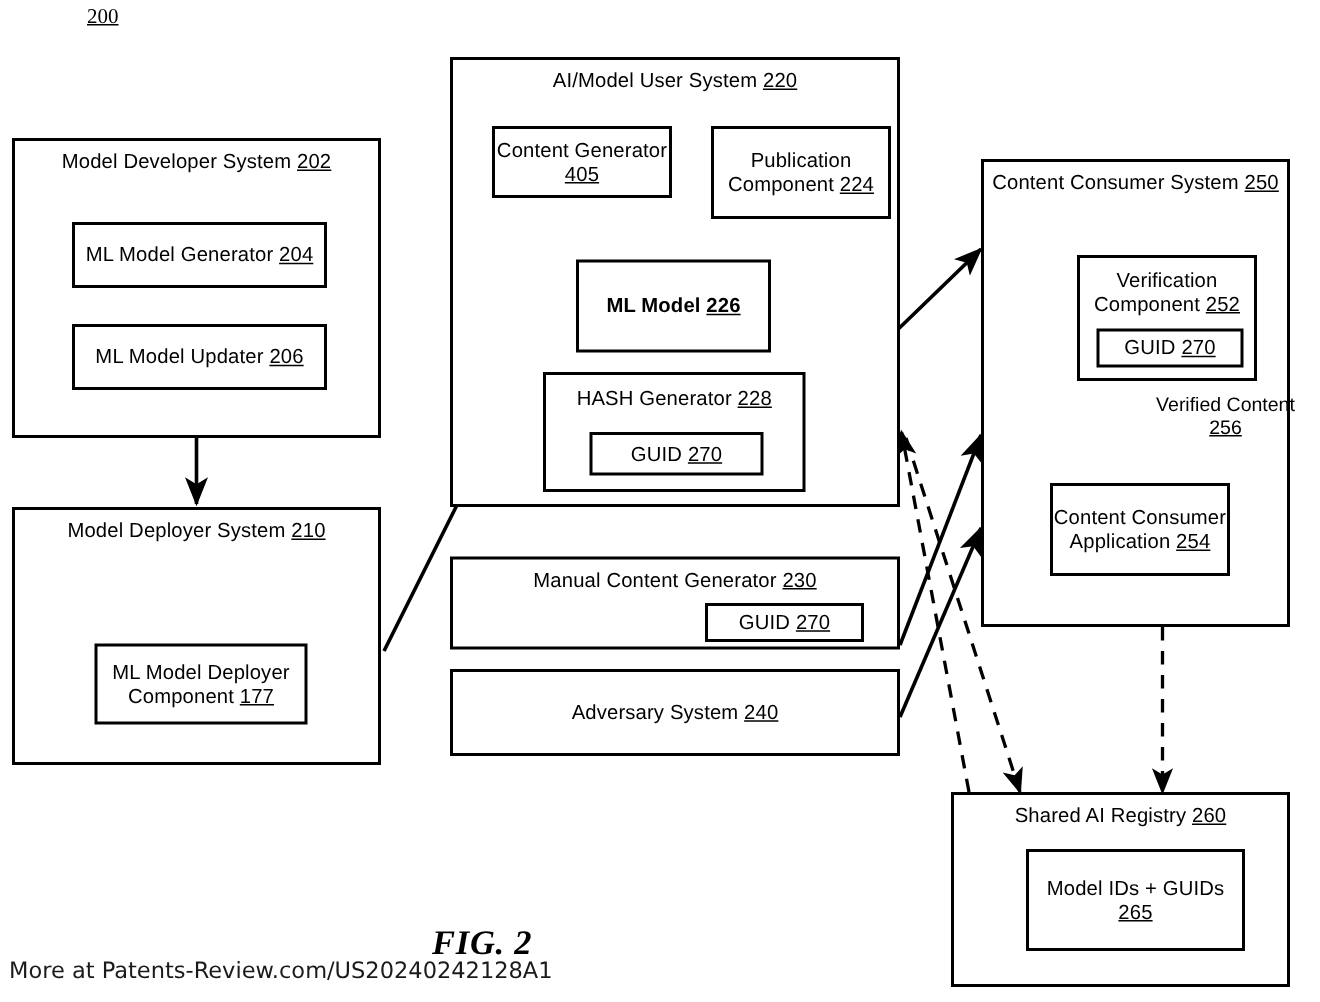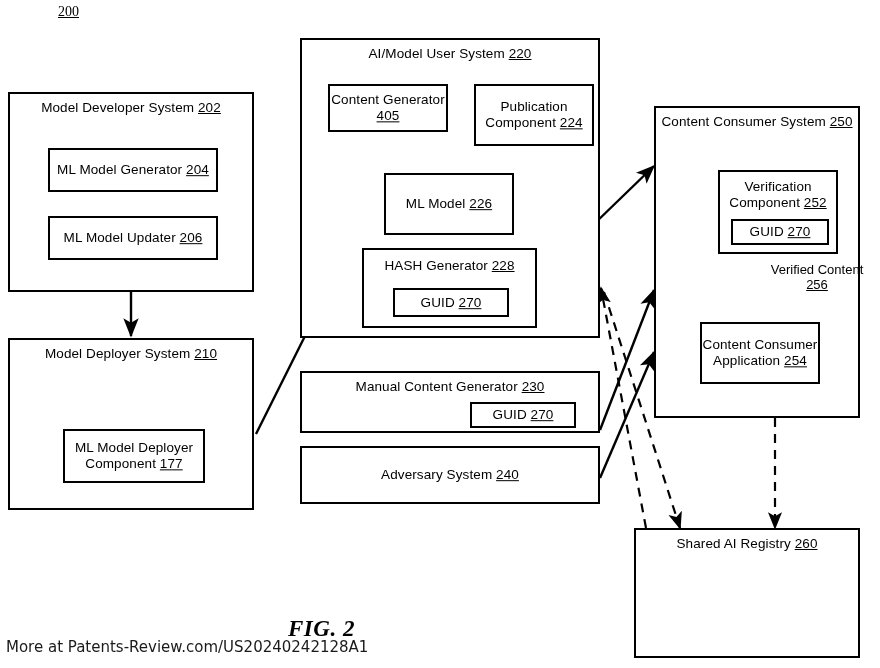--- a/index.html
+++ b/index.html
@@ -154,21 +154,21 @@
     <div class="box-inner" style="left:26px; top:44px; width:120px; height:48px;">
       <div class="lbl centered"><span>Content Generator
 </span><span class="ref">405</span></div>
     </div>
 
     <div class="box-inner" style="left:172px; top:44px; width:120px; height:62px;">
       <div class="lbl centered"><span>Publication
 Component </span><span class="ref">224</span></div>
     </div>
 
-    <div class="box-inner" style="left:82px; top:133px; width:130px; height:62px;">
+    <div class="box-inner" style="left:82px; top:133px; width:130px; height:62px;font-weight:bold;">
       <div class="lbl centered"><span>ML Model </span><span class="ref">226</span></div>
     </div>
 
     <div class="box-inner" style="left:60px; top:208px; width:175px; height:80px;padding-left:36px;">
       <div class="lbl" style="left:0; right:0; top:8px;"><span>HASH Generator </span><span class="ref">228</span></div>
 
       <div class="box-inner" style="left:29px; top:38px; width:116px; height:29px;">
         <div class="lbl centered"><span>GUID </span><span class="ref">270</span></div>
       </div>
     </div>
@@ -203,19 +203,23 @@
 Application  </span><span class="ref">254</span></div>
     </div>
   </div>
 
   <div class="edge-label" style="left:759px; top:263px; width:116px;"><span>Verified Content
 </span><span class="ref">256</span></div>
 
   <div class="box" style="left:634px; top:528px; width:226px; height:130px;">
     <div class="lbl title-top"><span>Shared AI Registry </span><span class="ref">260</span></div>
 
+    <div class="box-inner" style="left:48px; top:36px; width:146px; height:68px;">
+      <div class="lbl centered"><span>Model IDs + GUIDs
+</span><span class="ref">265</span></div>
+    </div>
   </div>
 
   <div class="fig-caption" style="left:288px; top:616px;">FIG. 2</div>
 
   <div class="watermark" style="left:6px; top:638px;">More at Patents-Review.com/US20240242128A1</div>
 
 </div>
 
 </body></html>

